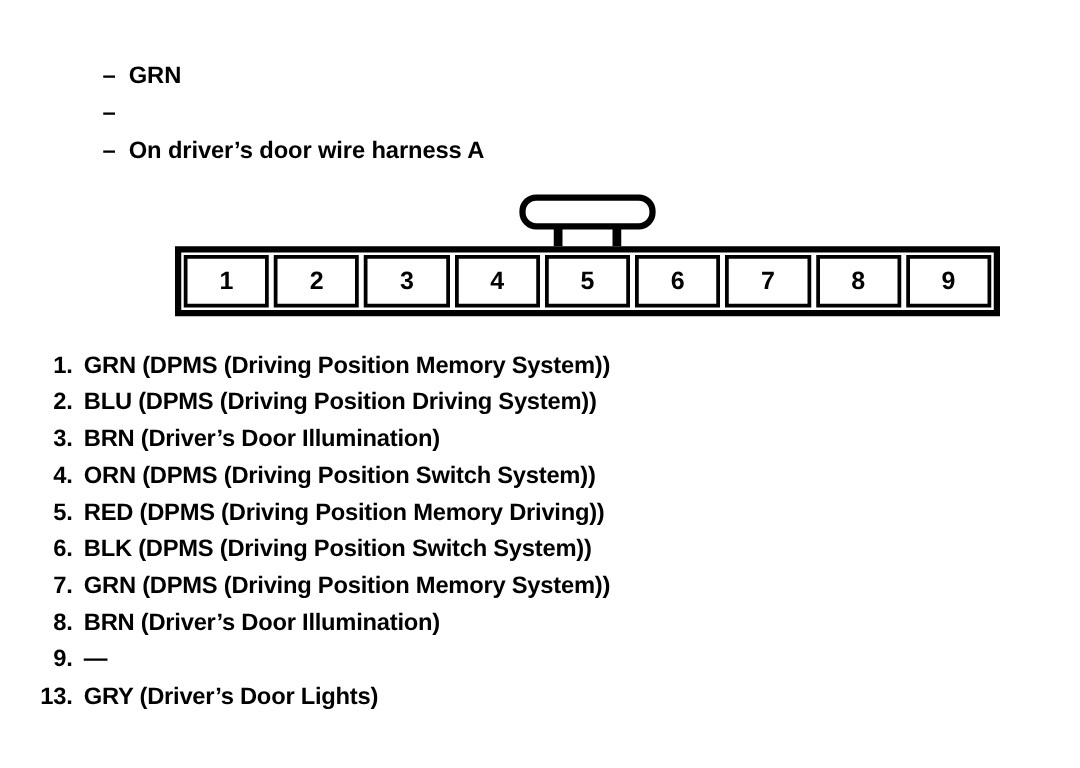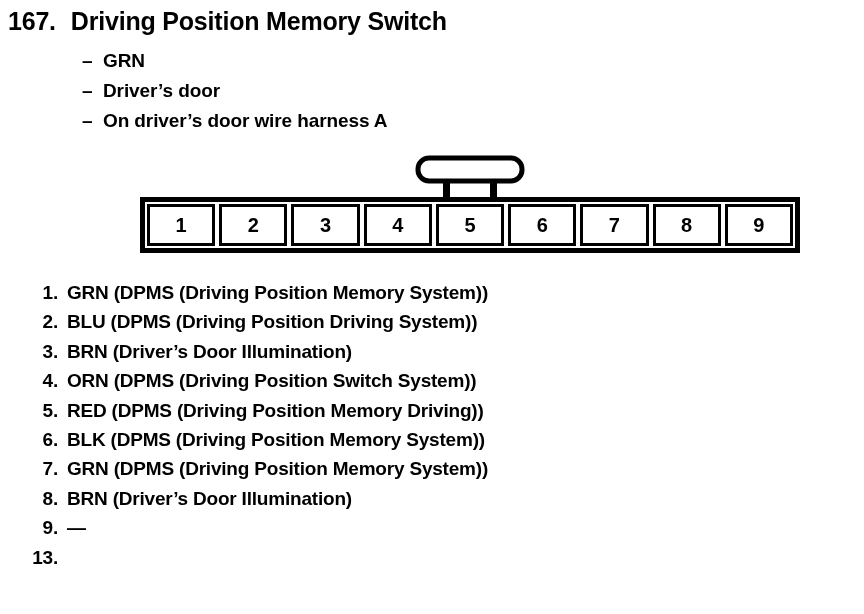--- a/index.html
+++ b/index.html
@@ -94,35 +94,30 @@
     flex: none;
     text-align: right;
     margin-right: 9px;
   }
 </style>
 </head>
 <body>
 
 <div class="page">
 
-  <div class="title-row">
-    <span class="fig-num">167.</span>
-    <span class="fig-title">Driving Position Memory Switch</span>
-  </div>
 
   <div class="attr-list">
 
       <div class="attr-item">
         <span class="dash">–</span>
         <span class="attr-label">GRN</span>
       </div>
 
       <div class="attr-item">
         <span class="dash">–</span>
-        <span class="attr-label">Driver’s door</span>
       </div>
 
       <div class="attr-item">
         <span class="dash">–</span>
         <span class="attr-label">On driver’s door wire harness A</span>
       </div>
     </div>
 
   <div class="connector">
     <svg class="tab-svg" width="120" height="44" viewBox="0 0 120 44" xmlns="http://www.w3.org/2000/svg">
@@ -193,36 +188,37 @@
         <span class="pin-desc">ORN (DPMS (Driving Position Switch System))</span>
       </div>
 
       <div class="pin-line">
         <span class="pin-num">5.</span>
         <span class="pin-desc">RED (DPMS (Driving Position Memory Driving))</span>
       </div>
 
       <div class="pin-line">
         <span class="pin-num">6.</span>
-        <span class="pin-desc">BLK (DPMS (Driving Position Memory System))</span>
+        <span class="pin-desc">BLK (DPMS (Driving Position Switch System))</span>
       </div>
 
       <div class="pin-line">
         <span class="pin-num">7.</span>
         <span class="pin-desc">GRN (DPMS (Driving Position Memory System))</span>
       </div>
 
       <div class="pin-line">
         <span class="pin-num">8.</span>
         <span class="pin-desc">BRN (Driver’s Door Illumination)</span>
       </div>
 
       <div class="pin-line">
         <span class="pin-num">9.</span>
         <span class="pin-desc">—</span>
       </div>
 
       <div class="pin-line">
         <span class="pin-num">13.</span>
+        <span class="pin-desc">GRY (Driver’s Door Lights)</span>
       </div>
     </div>
 
 </div>
 
 </body></html>

